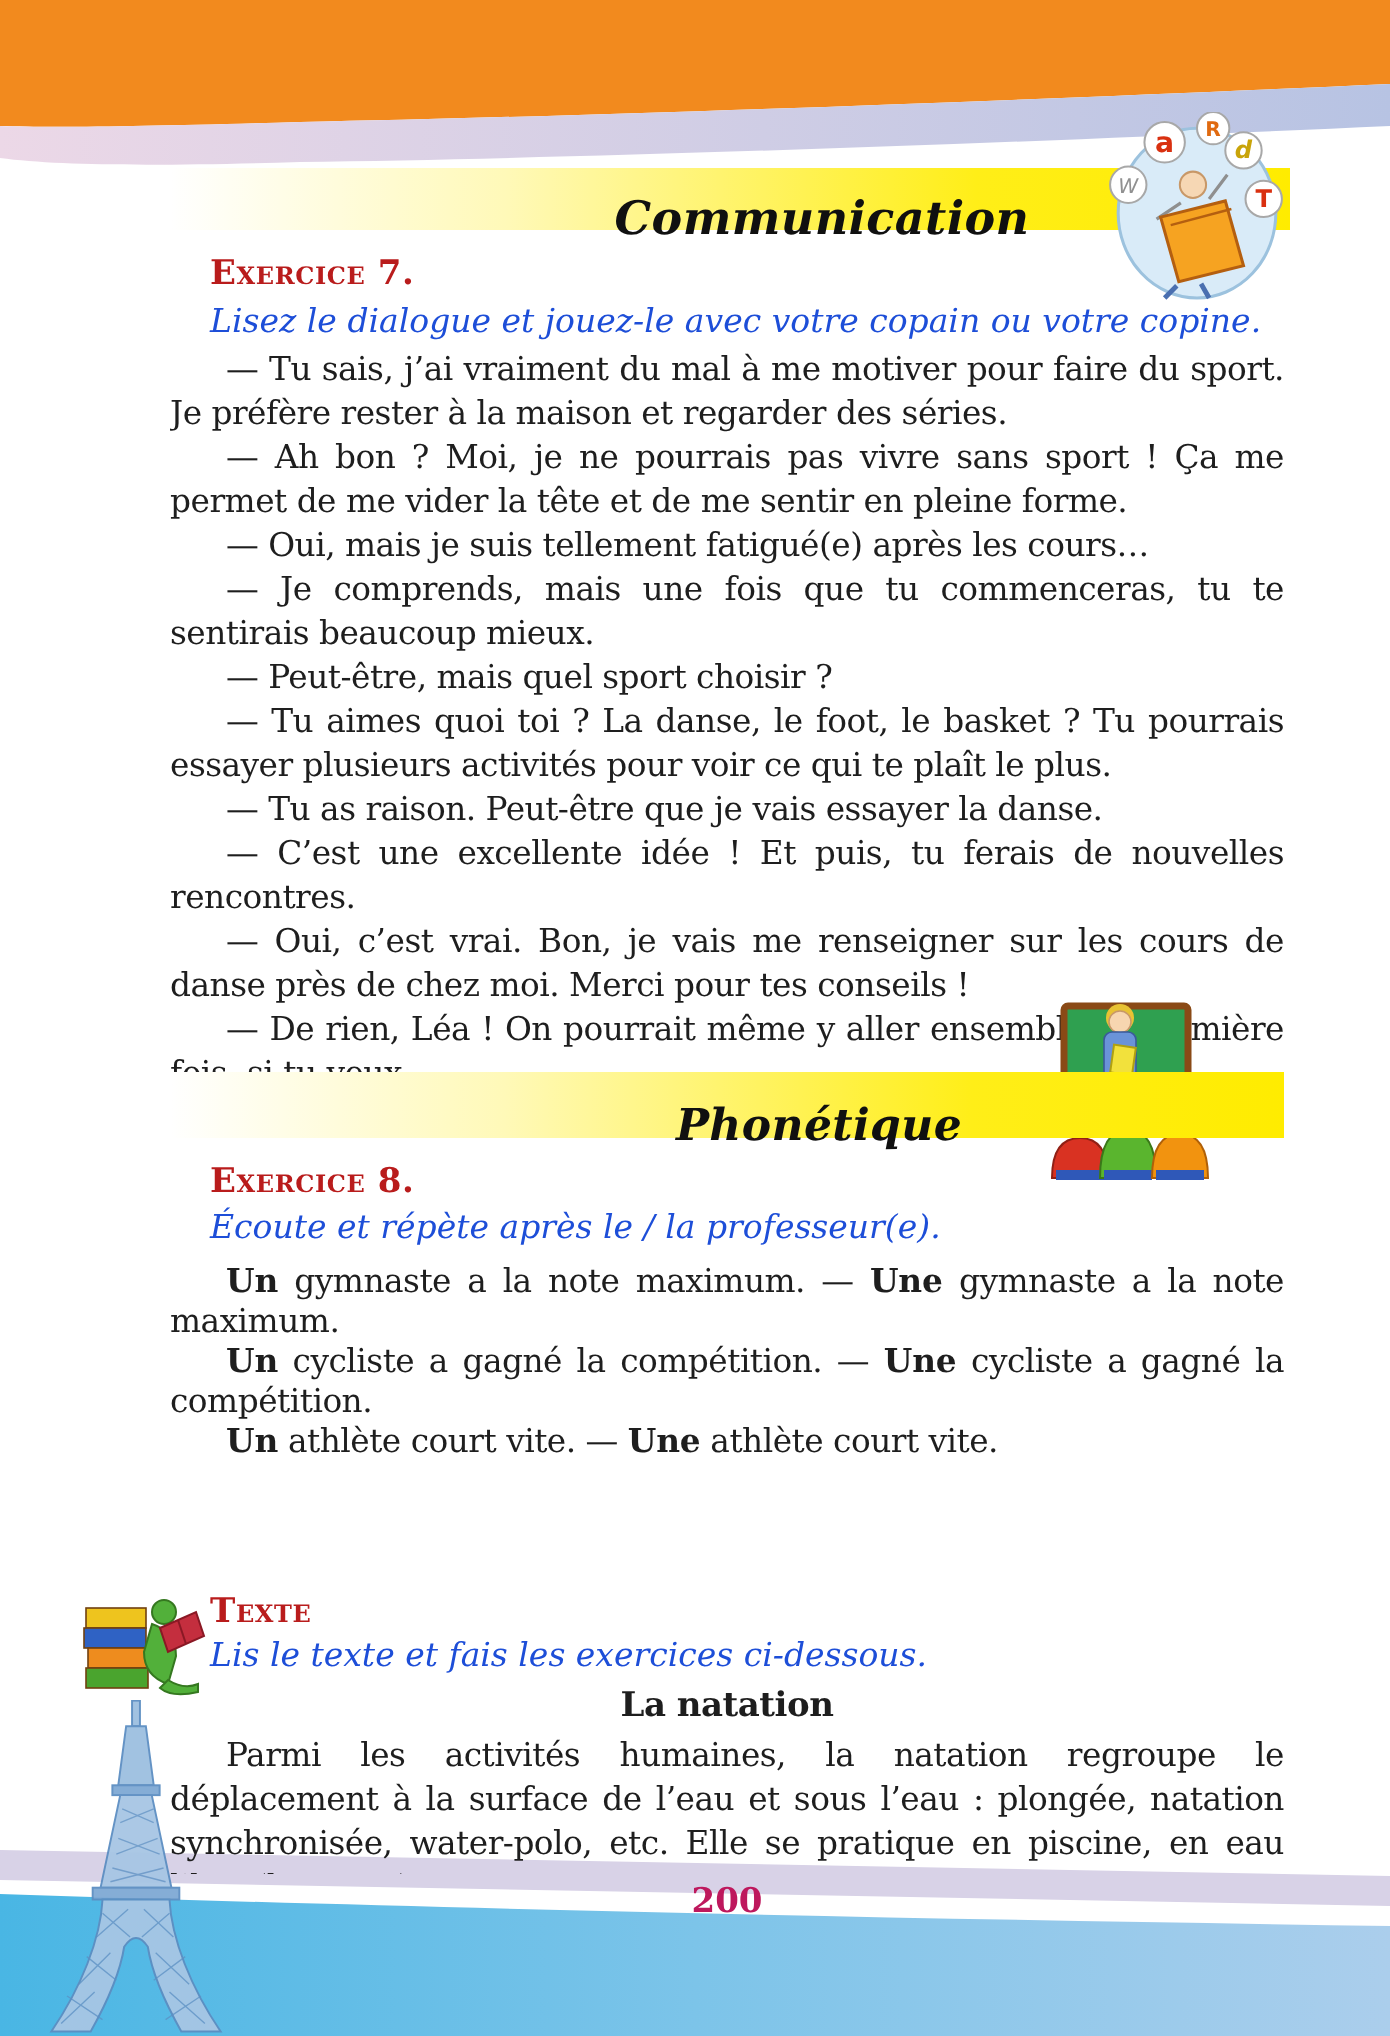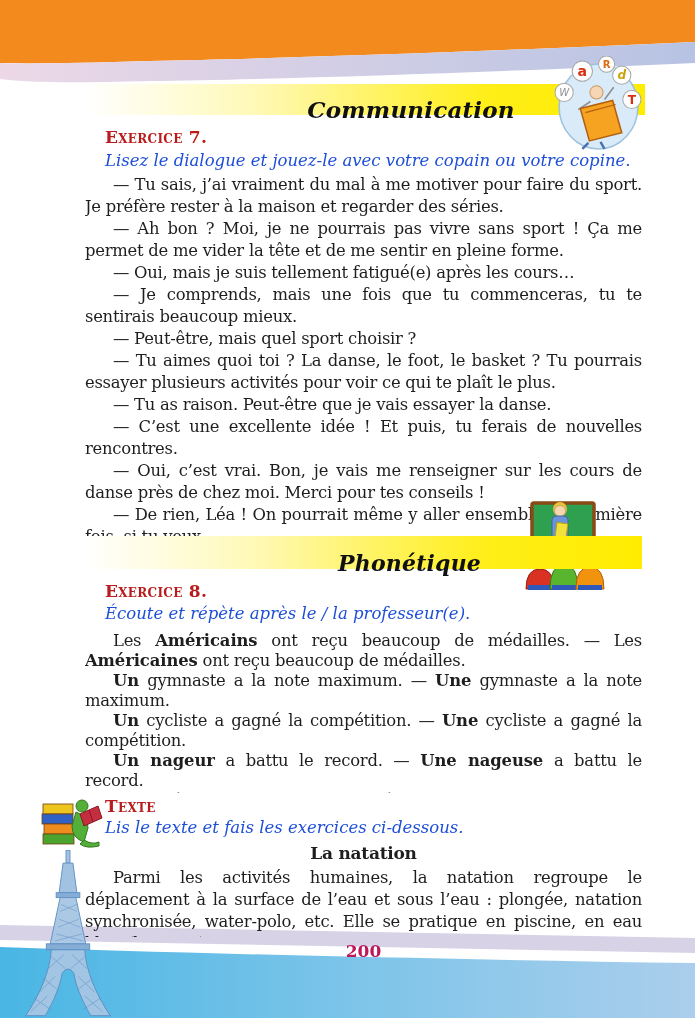--- a/index.html
+++ b/index.html
@@ -180,24 +180,22 @@
 </svg>
 
 <div id="band-phonetique" class="abs band">
   <span class="band-title">Phonétique</span>
 </div>
 
 <span id="exercice8" class="abs ex-label">Exercice 8.</span>
 <p id="instruction8" class="abs instruction" style="margin:0;">Écoute et répète après le / la professeur(e).</p>
 
 <div id="phonetique-lines" class="abs textcol">
-    <p><span>Les </span><b>Américains</b><span> ont reçu beaucoup de médailles. — Les </span><b>Américaines</b><span> ont reçu beaucoup de médailles.</span></p>
     <p><b>Un</b><span> gymnaste a la note maximum. — </span><b>Une</b><span> gymnaste a la note maximum.</span></p>
     <p><b>Un</b><span> cycliste a gagné la compétition. — </span><b>Une</b><span> cycliste a gagné la compétition.</span></p>
-    <p><b>Un nageur</b><span> a battu le record. — </span><b>Une nageuse</b><span> a battu le record.</span></p>
     <p><b>Un</b><span> athlète court vite. — </span><b>Une</b><span> athlète court vite.</span></p>
   </div>
 
 <svg id="texte-icon" class="abs" viewBox="0 0 64 58">
   <g stroke="#704010" stroke-width="0.8">
     <rect x="3" y="12" width="30" height="10" fill="#EEC41E"></rect>
     <rect x="2" y="22" width="31" height="10" fill="#2F62C4"></rect>
     <rect x="4" y="32" width="30" height="10" fill="#EE8C1E"></rect>
     <rect x="3" y="42" width="31" height="10" fill="#4AA42E"></rect>
   </g>

